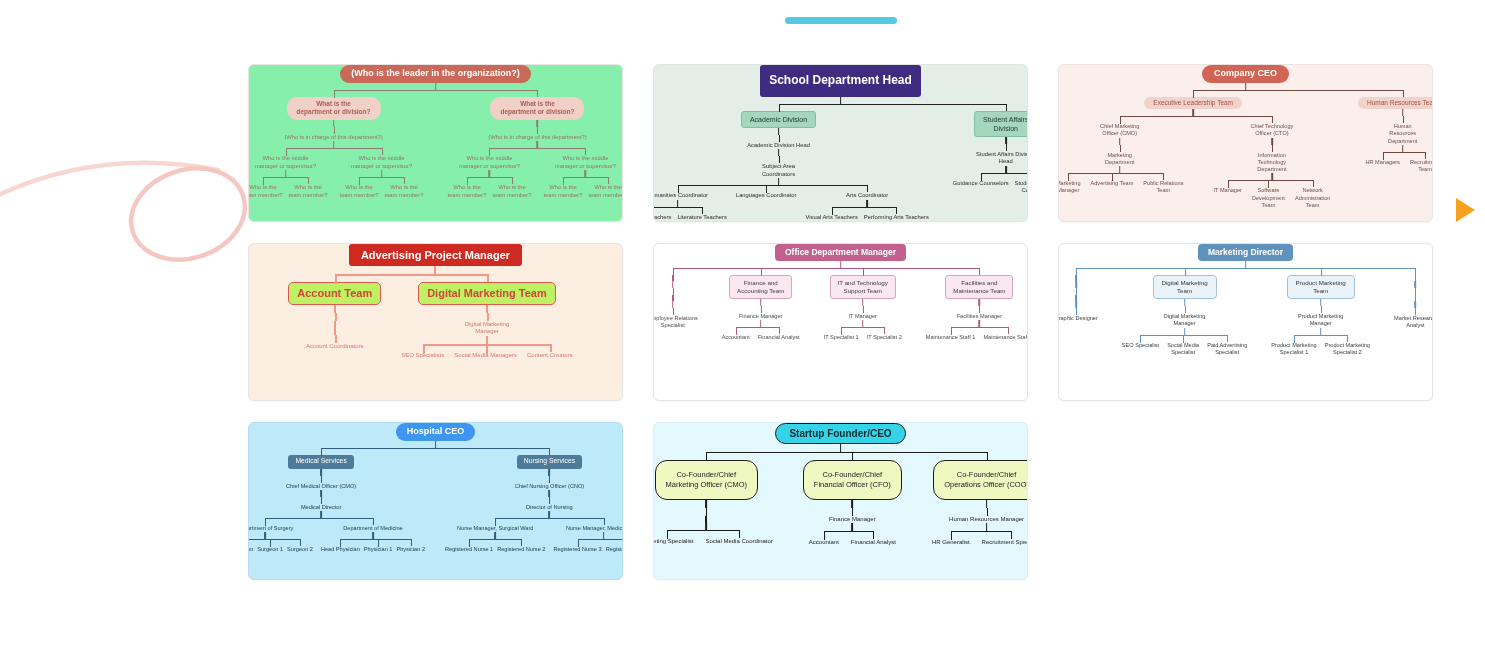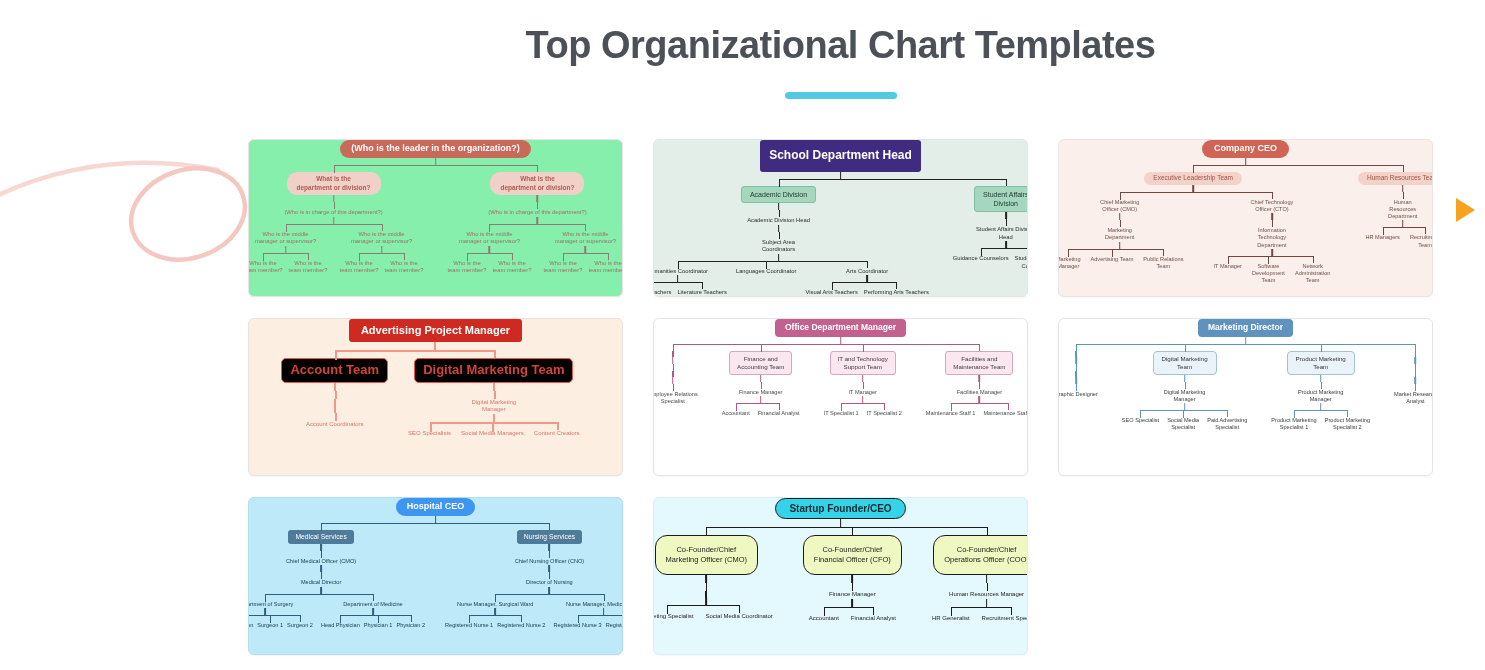--- a/index.html
+++ b/index.html
@@ -69,21 +69,21 @@
   .c-school .n-box { background:#a5d7bf; border:1px solid #7fbfa2; color:#1c3629; font-size:7px; padding:3px 8px; border-radius:3px; }
   .c-school .n-text { color:#2b2b2b; font-size:5.8px; }
   
   .c-company { background:#faefeb; --line:#6e4a42; --lw:1.6px; --g:7px; --hx:5px; }
   .c-company .n-root { background:#d06455; color:#fff; font-weight:700; font-size:9px; padding:3px 12px; border-radius:12px;align-items:center; }
   .c-company .n-pill { background:#f3d2ca; color:#9c5348; font-size:6.5px; padding:2px 9px; border-radius:9px; }
   .c-company .n-text { color:#6e4f47; font-size:5.6px; }
   
   .c-advertising { background:#fdeee2; --line:#f0998b; --lw:2px; --g:8px; --hx:5px; }
   .c-advertising .n-root { background:#ce2a21; color:#fff; font-weight:700; font-size:11px; padding:4px 12px; border-radius:3px; }
-  .c-advertising .n-box { background:#000000; border:1.2px solid #e4584c; color:#d14538; font-weight:600; font-size:13px; padding:3px 8px; border-radius:5px; }
+  .c-advertising .n-box { background:#bef264; border:1.2px solid #e4584c; color:#d14538; font-weight:600; font-size:11px; padding:3px 8px; border-radius:5px; }
   .c-advertising .n-text { color:#d4766a; font-size:6px; }
   
   .c-office { background:#ffffff; --line:#b05985; --lw:1.6px; --g:7px; --hx:4px; border-color:#e4e4e4; }
   .c-office .n-root { background:#c2618d; color:#fff; font-weight:700; font-size:8.5px; padding:3px 10px; border-radius:4px; }
   .c-office .n-box { background:#fae7f0; border:1px solid #d6a6c0; color:#3c3c3c; font-size:6.2px; padding:3px 7px; border-radius:3px; }
   .c-office .n-text { color:#4a4a4a; font-size:5.6px; }
   
   .c-marketing { background:#ffffff; --line:#5e93be; --lw:1.6px; --g:7px; --hx:4px; border-color:#e4e4e4; }
   .c-marketing .n-root { background:#5f93be; color:#fff; font-weight:700; font-size:8.5px; padding:3px 10px; border-radius:4px; }
   .c-marketing .n-box { background:#ebf3fa; border:1px solid #a3c2da; color:#333; font-size:6.2px; padding:3px 8px; border-radius:4px; }
@@ -108,21 +108,20 @@
 </style>
 </head>
 <body>
 
 <svg class="swirl" width="270" height="180" viewBox="0 0 270 180">
   <path d="M-8 58 C 50 30 125 12 218 30" stroke="#f8d7d3" stroke-width="4.5" fill="none" stroke-linecap="round"></path>
   <ellipse cx="188" cy="74" rx="58" ry="44" transform="rotate(-18 188 74)" stroke="#f5c7c1" stroke-width="4.5" fill="none"></ellipse>
 </svg>
 
 <div class="content">
-  <h1 class="page-title">Top Organizational Chart Templates</h1>
   <div class="title-underline"></div>
 
   <div class="grid">
     <div class="card c-leader">
       <div class="chart tree">
           <ul>
             <li>
               <div class="node n-root">
                 <div class="ln">(Who is the leader in the organization?)</div>
               </div>

